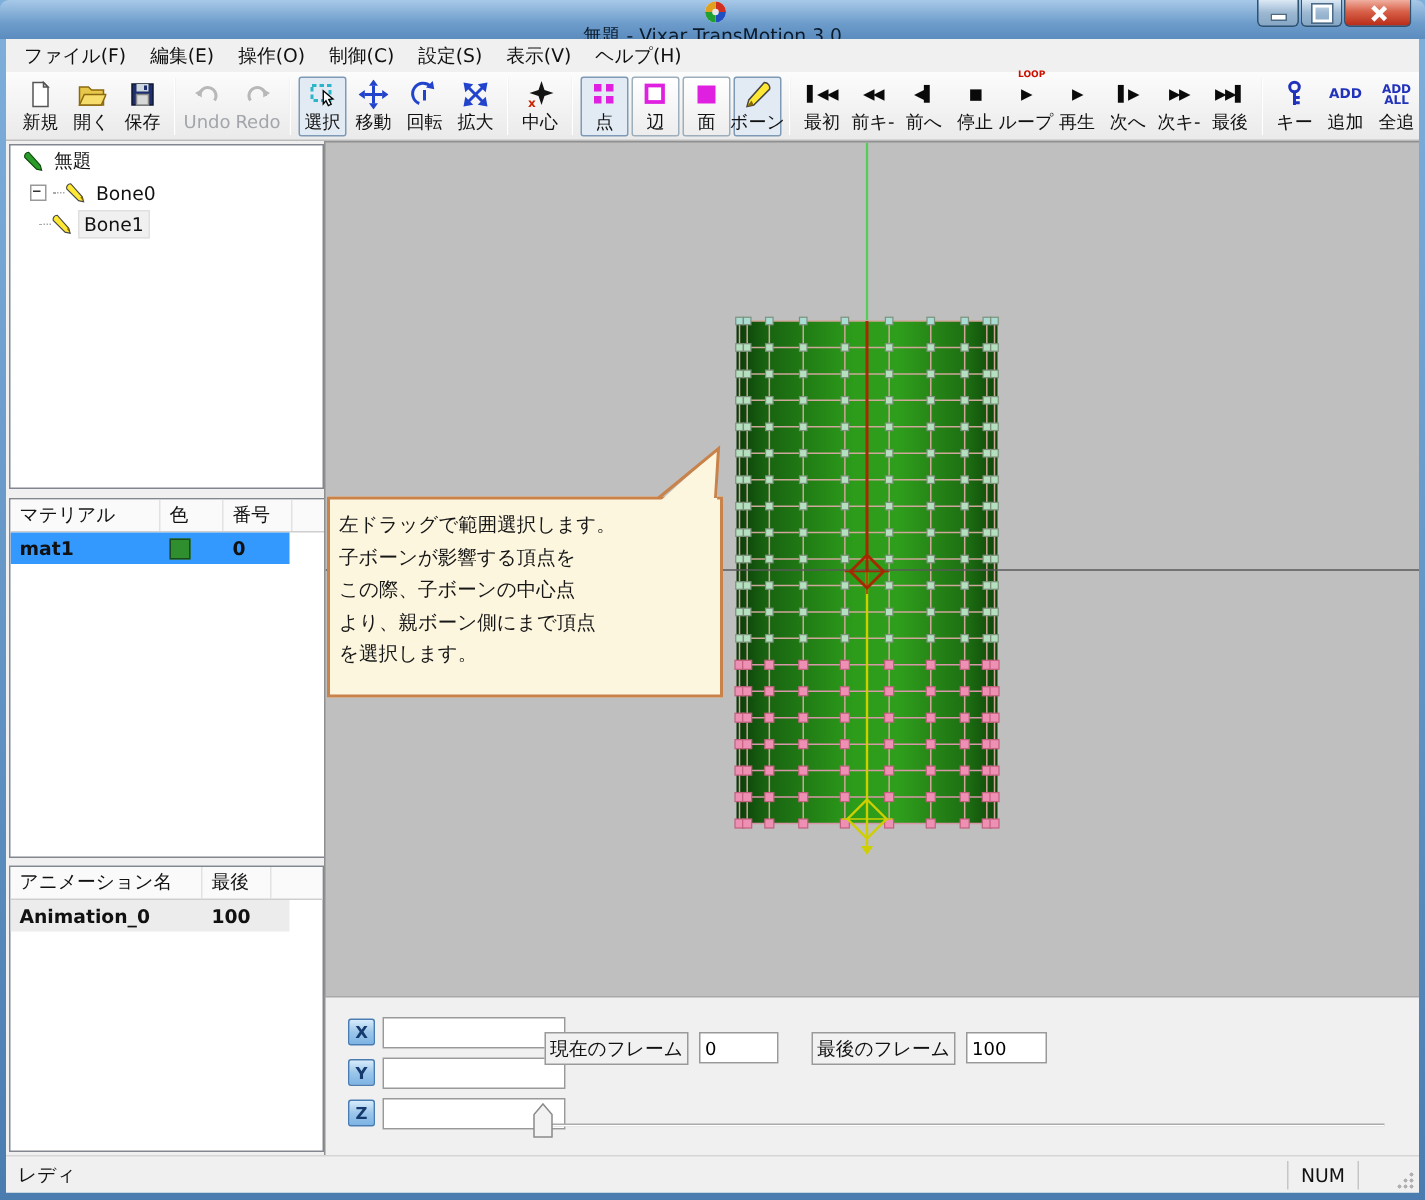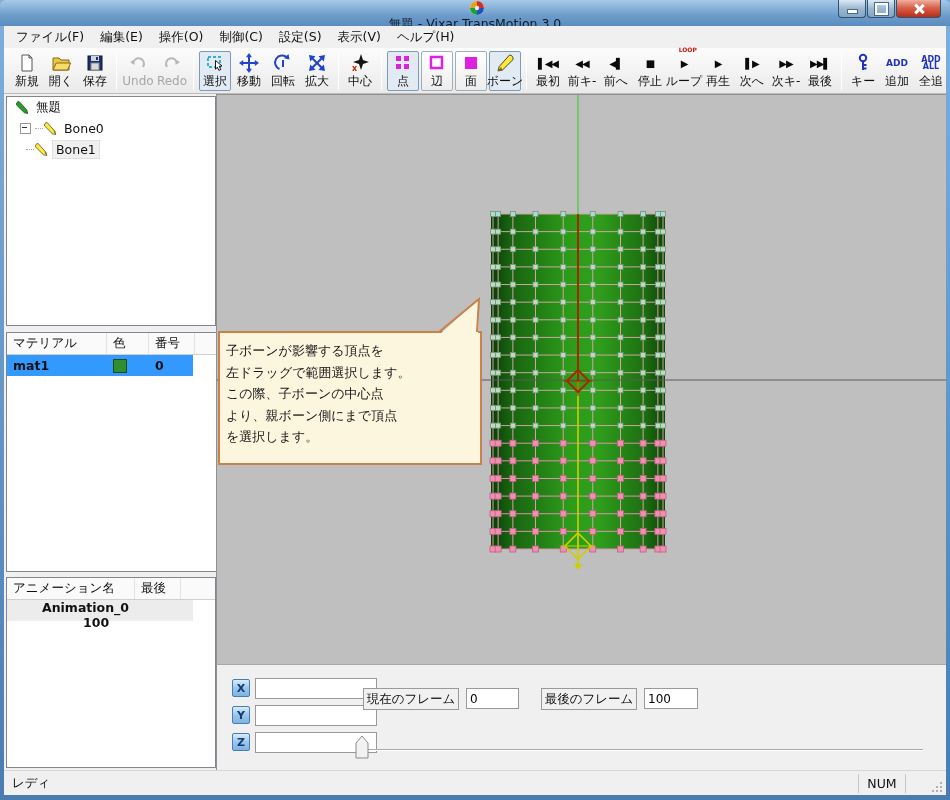--- a/index.html
+++ b/index.html
@@ -53,21 +53,21 @@
   .expander::after{content:"";position:absolute;left:1px;top:3px;width:5px;height:1px;background:#333;}
   .dotline{border-top:1px dotted #aaa;width:8px;flex:none;}
   .bone-ic{width:15px;height:15px;margin-right:3px;flex:none;}
   .mat-box{left:2px;top:306px;width:226px;height:240px;}
   .anim-box{left:2px;top:551px;width:210px;height:191px;}
   .lv-header{display:flex;height:21px;background:#fafafa;border-bottom:1px solid #cfcfcf;font-size:12.5px;}
   .lv-header .hcell{padding:2px 4px 0 6px;border-right:1px solid #e2e2e2;box-sizing:border-box;}
   .lv-row{display:flex;height:21px;align-items:center;font-size:12.5px;}
   .lv-row .cell{padding:0 4px 0 6px;box-sizing:border-box;display:flex;align-items:center;font-weight:bold;}
   .row-sel-blue{background:#3399ff;width:186px;}
-  .row-sel-gray{background:#ececec;width:186px;flex-direction:column;}
+  .row-sel-gray{background:#ececec;width:186px;}
   .swatch{width:12px;height:12px;border:1px solid #1c4a1c;display:inline-block;}
   
   .viewport{position:absolute;left:212px;top:68px;width:730px;height:570px;background:#bfbfbf;
     border-left:1px solid #909090;border-top:1px solid #909090;box-sizing:border-box;overflow:hidden;}
   #vp-svg{position:absolute;left:0;top:0;}
   .bubble{position:absolute;left:1px;top:236px;width:264px;height:134px;background:#fdf6df;border:2px solid #c8824a;
     box-sizing:border-box;z-index:2;padding:7px 6px;}
   .bubble .bline{font-size:13px;line-height:21.5px;color:#161616;white-space:nowrap;}
   .tailsvg{position:absolute;left:200px;top:170px;z-index:3;pointer-events:none;}
   
@@ -660,22 +660,22 @@
           <line x1="361" y1="286" x2="361" y2="469" stroke="#cfcf00" stroke-width="1.6"></line>
           <path d="M361 275 L372 286 L361 297 L350 286 Z" fill="none" stroke="#a52a00" stroke-width="2"></path>
           <line x1="346" y1="286" x2="376" y2="286" stroke="#a52a00" stroke-width="1"></line>
           <line x1="361" y1="271" x2="361" y2="301" stroke="#a52a00" stroke-width="1"></line>
           <path d="M361 438 L374 451 L361 464 L348 451 Z" fill="none" stroke="#cfcf00" stroke-width="1.6"></path>
           <line x1="344" y1="451" x2="378" y2="451" stroke="#cfcf00" stroke-width="1"></line>
           <line x1="361" y1="434" x2="361" y2="468" stroke="#cfcf00" stroke-width="1"></line>
           <path d="M357 469 L365 469 L361 475 Z" fill="#cfcf00"></path>
         </svg>
       <div class="bubble">
+        <div class="bline">左ドラッグで範囲選択します。</div>
         <div class="bline">子ボーンが影響する頂点を</div>
-        <div class="bline">左ドラッグで範囲選択します。</div>
         <div class="bline">この際、子ボーンの中心点</div>
         <div class="bline">より、親ボーン側にまで頂点</div>
         <div class="bline">を選択します。</div>
       </div>
       <svg class="tailsvg" width="80" height="70">
         <path d="M22 70 L62 34 L61 70 Z" fill="#fdf6df"></path>
         <path d="M22 67 L62 34 L60 67" fill="none" stroke="#c8824a" stroke-width="2"></path>
       </svg>
     </div>
 

